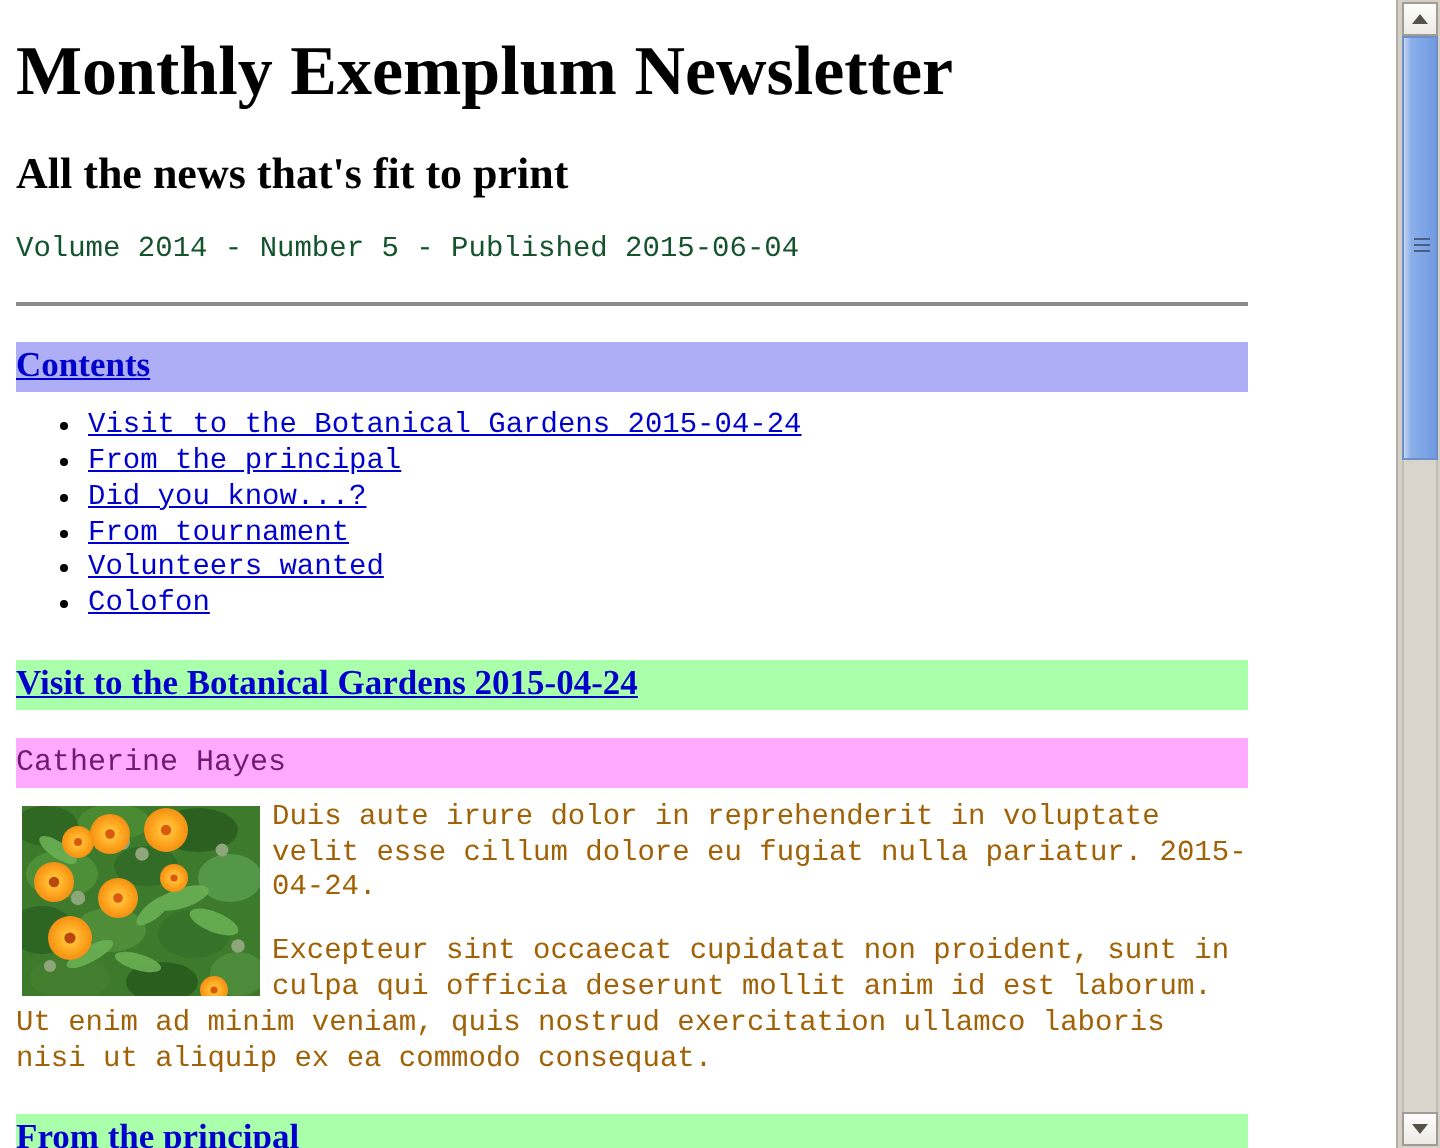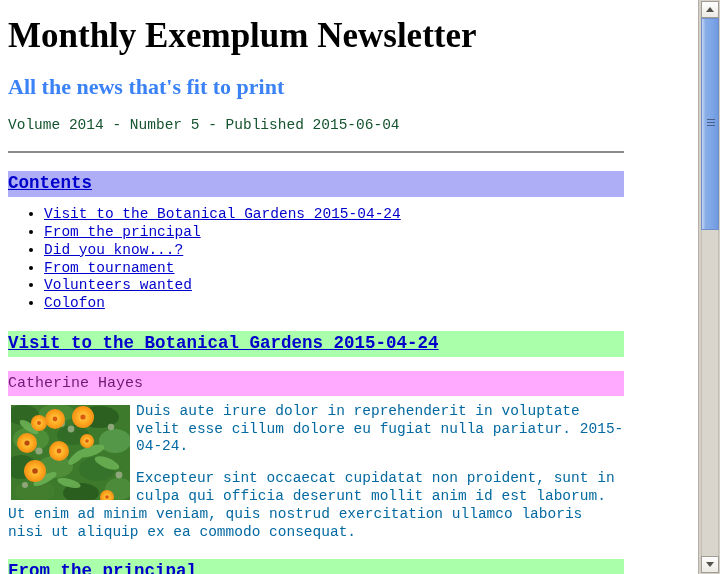--- a/index.html
+++ b/index.html
@@ -43,21 +43,21 @@
     line-height: 1.05;
     color: #000000;
     margin: 18px 0 0 0;
     letter-spacing: 0px;
   }
   .masthead-sub {
     font-family: "Liberation Serif", "DejaVu Serif", serif;
     font-weight: bold;
     font-size: 22px;
     line-height: 1.1;
-    color: #3b82f6;
+    color: #000000;
     margin: 20px 0 0 0;
   }
   .masthead-meta {
     font-family: "Liberation Mono", "DejaVu Sans Mono", monospace;
     font-size: 14.5px;
     line-height: 1.2;
     color: #14532d;
     margin: 18px 0 0 0;
   }
   .rule {
@@ -83,21 +83,20 @@
     font-family: "Liberation Serif", "DejaVu Serif", serif;
     font-weight: bold;
     font-size: 17.5px;
     line-height: 1.25;
     color: #0000cc;
   }
   .bar h2 .hlink {
     color: #0000cc;
     text-decoration: underline;
     cursor: pointer;
-    font-family: Liberation Mono, monospace;
   }
   .bar .author-name {
     font-family: "Liberation Mono", "DejaVu Sans Mono", monospace;
     font-size: 15px;
     line-height: 1.2;
     color: #701a75;
   }
 
   
   ul.toc {
@@ -117,21 +116,21 @@
     text-decoration: underline;
     cursor: pointer;
   }
 
   
   .article-body {
     margin-top: 7px;
     font-family: "Liberation Mono", "DejaVu Sans Mono", monospace;
     font-size: 14.5px;
     line-height: 17.8px;
-    color: #0369a1;
+    color: #a16207;
   }
   .article-body p {
     margin: 0 0 14px 0;
   }
   .article-body p:last-child { margin-bottom: 0; }
 
   
   .photo {
     float: left;
     width: 119px;

